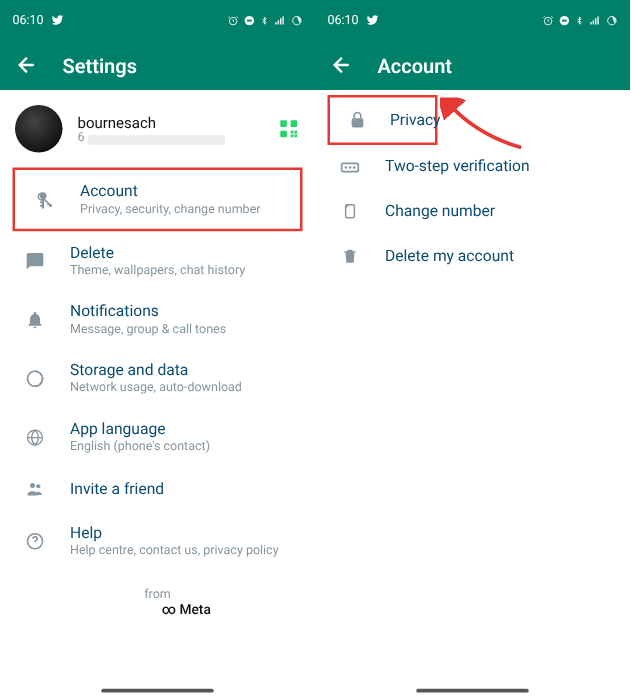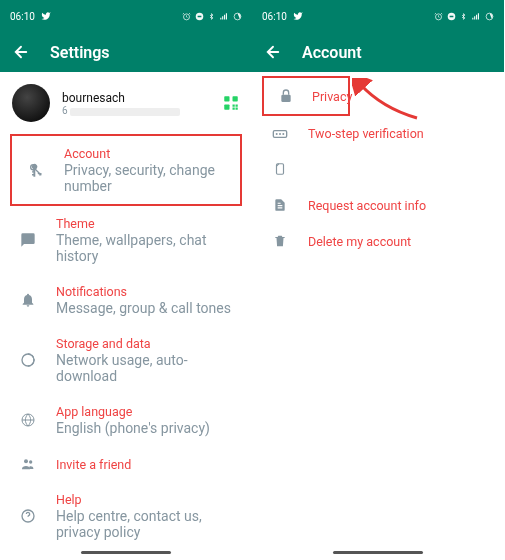--- a/index.html
+++ b/index.html
@@ -64,22 +64,22 @@
   .item {
     display: flex;
     align-items: center;
     padding: 10px 14px;
     gap: 18px;
   }
   .item .ico {
     width: 20px; display: flex; justify-content: center; color: #8696a0;
   }
   .item .txt { flex: 1; }
-  .item .lbl { font-size: 12.5px; color: #ef4444; }
-  .item .sub { font-size: 14px; color: #8696a0; margin-top: 1px; }
+  .item .lbl { font-size: 12.5px; color: #0c4a6e; }
+  .item .sub { font-size: 10px; color: #8696a0; margin-top: 1px; }
   .highlight-red {
     border: 2px solid #e53935;
     margin: 0 6px;
   }
   .footer {
     text-align: center;
     padding: 14px 0;
     color: #8696a0;
     font-size: 10px;
   }
@@ -174,21 +174,21 @@
         <div class="sub">Privacy, security, change number</div>
       </div>
     </div>
     <div class="item">
       <span class="ico">
           <svg width="16" height="16" viewBox="0 0 24 24" fill="#8696a0">
             <path d="M20 2H4a2 2 0 0 0-2 2v18l4-4h14a2 2 0 0 0 2-2V4a2 2 0 0 0-2-2z"></path>
           </svg>
         </span>
       <div class="txt">
-        <div class="lbl">Theme</div>
+        <div class="lbl">Delete</div>
         <div class="sub">Theme, wallpapers, chat history</div>
       </div>
     </div>
     <div class="item">
       <span class="ico">
           <svg width="16" height="16" viewBox="0 0 24 24" fill="#8696a0">
             <path d="M12 22a2 2 0 0 0 2-2h-4a2 2 0 0 0 2 2zm6-6V11c0-3.07-1.63-5.64-4.5-6.32V4a1.5 1.5 0 0 0-3 0v.68C7.64 5.36 6 7.92 6 11v5l-2 2v1h16v-1l-2-2z"></path>
           </svg>
         </span>
       <div class="txt">
@@ -210,21 +210,21 @@
     </div>
     <div class="item">
       <span class="ico">
           <svg width="16" height="16" viewBox="0 0 24 24" fill="none" stroke="#8696a0" stroke-width="1.5">
             <circle cx="12" cy="12" r="9"></circle>
             <path d="M3 12h18M12 3c2.5 2.5 4 6 4 9s-1.5 6.5-4 9c-2.5-2.5-4-6-4-9s1.5-6.5 4-9z"></path>
           </svg>
         </span>
       <div class="txt">
         <div class="lbl">App language</div>
-        <div class="sub">English (phone's privacy)</div>
+        <div class="sub">English (phone's contact)</div>
       </div>
     </div>
     <div class="item">
       <span class="ico">
           <svg width="16" height="16" viewBox="0 0 24 24" fill="#8696a0">
             <circle cx="9" cy="8" r="3"></circle>
             <circle cx="16" cy="9" r="2.5"></circle>
             <path d="M3 19c0-2.5 3-4 6-4s6 1.5 6 4v1H3zM15 19c0-1.2-.4-2.2-1-3 .6-.3 1.3-.5 2-.5 2.2 0 4 1.2 4 3v1h-5z"></path>
           </svg>
         </span>
@@ -316,29 +316,22 @@
           <div class="lbl">Two-step verification</div>
         </div>
     </div>
     <div class="item">
       <span class="ico">
           <svg width="14" height="16" viewBox="0 0 24 24" fill="none" stroke="#8696a0" stroke-width="2">
             <rect x="6" y="3" width="12" height="18" rx="2"></rect>
             <path d="M10 3l-4 4"></path>
           </svg>
         </span>
-    </div>
-    <div class="item">
-      <span class="ico">
-          <svg width="14" height="16" viewBox="0 0 24 24" fill="#8696a0">
-            <path d="M14 2H6a2 2 0 0 0-2 2v16a2 2 0 0 0 2 2h12a2 2 0 0 0 2-2V8l-6-6zM8 12h8v2H8zm0 4h8v2H8zm0-8h5v2H8z"></path>
-          </svg>
-        </span>
-      <div class="txt">
-          <div class="lbl">Request account info</div>
+      <div class="txt">
+          <div class="lbl">Change number</div>
         </div>
     </div>
     <div class="item">
       <span class="ico">
           <svg width="14" height="16" viewBox="0 0 24 24" fill="#8696a0">
             <path d="M6 7h12l-1 14H7L6 7zm3-4h6l1 2h4v2H4V5h4l1-2z"></path>
           </svg>
         </span>
       <div class="txt">
           <div class="lbl">Delete my account</div>

